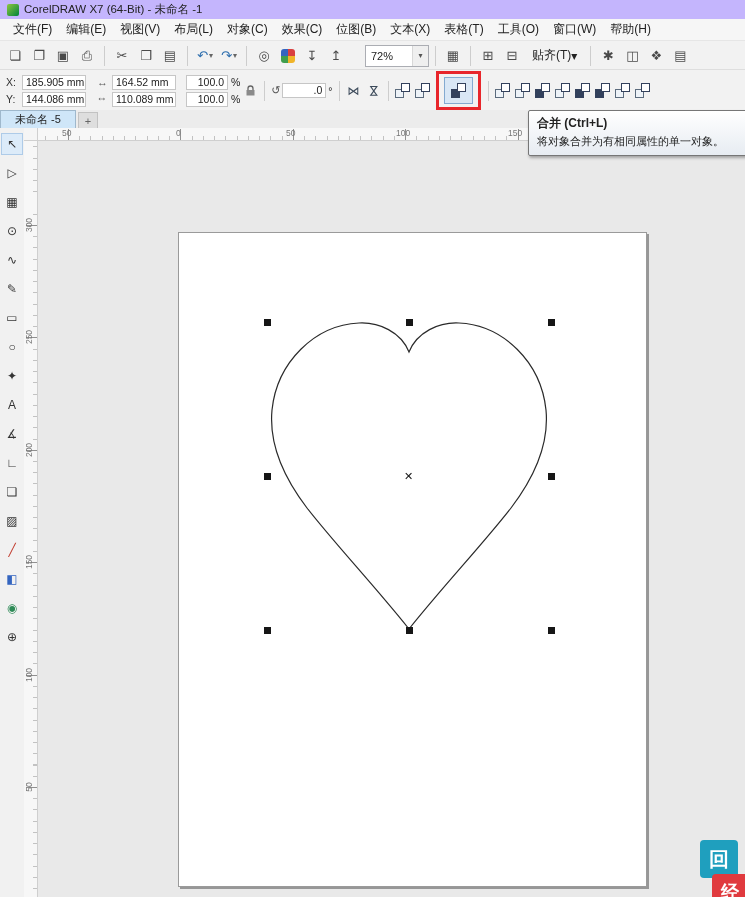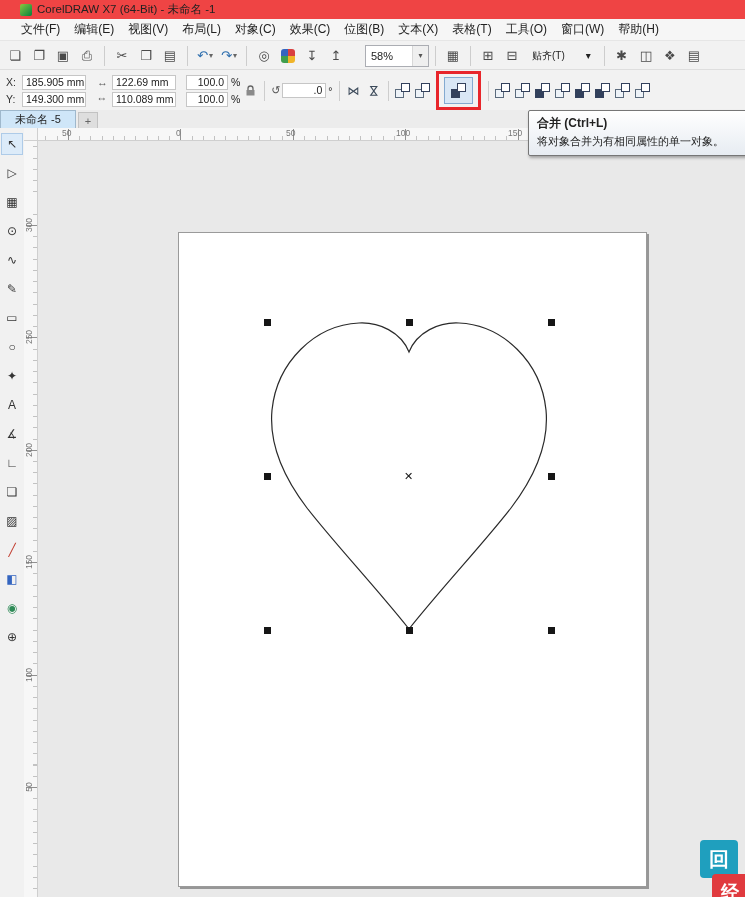--- a/index.html
+++ b/index.html
@@ -1,41 +1,41 @@
 <!DOCTYPE html>
 <html><head>
 <meta charset="utf-8">
 <style>
   html,body{margin:0;padding:0}
   body{width:745px;height:897px;position:relative;overflow:hidden;
        font-family:"Liberation Sans","DejaVu Sans",sans-serif;font-size:12px;color:#222;background:#fff}
 
   
-  .titlebar{position:absolute;left:0;top:0;right:0;height:19px;background:#ef4444;
-            display:flex;align-items:center;gap:5px;padding-left:20px;font-size:11.5px}
+  .titlebar{position:absolute;left:0;top:0;right:0;height:19px;background:#c4b5fd;
+            display:flex;align-items:center;gap:5px;padding-left:7px;font-size:11.5px}
   .app-icon{width:12px;height:12px;border-radius:2px;background:linear-gradient(135deg,#8dc63f,#00833e)}
 
   
   .menubar{position:absolute;left:0;top:19px;right:0;height:21px;background:#f6f6f6;
-           display:flex;align-items:center;padding-left:14px}
+           display:flex;align-items:center;padding-left:6px}
   .menu-item{padding:2px 7px;font-size:12px;cursor:default}
 
   
   .toolbar{position:absolute;left:0;top:40px;right:0;height:29px;background:#f2f2f2;border-top:1px solid #e6e6e6;
            display:flex;align-items:center;padding:0 4px;gap:2px}
   .tbtn{min-width:22px;height:22px;display:flex;align-items:center;justify-content:center;
         font-size:13px;color:#4a4a4a;border-radius:2px}
   .tbtn .caret{font-size:8px;color:#666;margin-left:1px}
   .sep{width:1px;height:20px;background:#cdcdcd;margin:0 4px;flex:none}
   .colorball{width:14px;height:14px;border-radius:3px;background:conic-gradient(#d94040 0 25%,#f0b429 0 50%,#3f9e4d 0 75%,#3465c0 0)}
   .zoom-combo{display:flex;align-items:center;height:20px;width:62px;background:#fff;border:1px solid #abadb3;margin-left:16px;flex:none}
   .zoom-combo .val{flex:1;padding-left:5px;font-size:11px}
   .zoom-combo .dd{width:15px;height:100%;display:flex;align-items:center;justify-content:center;
                   font-size:8px;color:#555;background:#efefef;border-left:1px solid #d8d8d8}
-  .snap-dd{display:flex;align-items:center;gap:21px;padding:2px 7px;font-size:10px}
+  .snap-dd{display:flex;align-items:center;gap:0;padding:2px 7px;font-size:12px}
   .blue{color:#2f6fae}
 
   
   .propbar{position:absolute;left:0;top:69px;right:0;height:41px;background:#f2f2f2;
            border-top:1px solid #dedede;border-bottom:1px solid #d4d4d4;
            display:flex;align-items:center;padding:0 6px;font-size:10.5px}
   .pb-col{display:flex;flex-direction:column;justify-content:center;gap:3px;flex:none}
   .pb-row{display:flex;align-items:center;gap:3px;height:14px}
   .pb-label{width:13px;color:#333}
   .pb-icon{width:13px;text-align:center;color:#555;font-size:11px}
@@ -160,21 +160,21 @@
   <span class="tbtn">
       <span class="colorball"></span>
     </span>
   <span class="tbtn">
       <span>↧</span>
     </span>
   <span class="tbtn">
       <span>↥</span>
     </span>
   <span class="zoom-combo">
-    <span class="val">58%</span>
+    <span class="val">72%</span>
     <span class="dd">▾</span>
   </span>
   <span class="sep"></span>
   <span class="tbtn">
       <span>▦</span>
     </span>
   <span class="sep"></span>
   <span class="tbtn">
       <span>⊞</span>
     </span>
@@ -201,28 +201,28 @@
 </div>
 
 <div class="propbar">
   <div class="pb-col">
     <div class="pb-row">
         <span class="pb-label">X:</span>
         <span class="pb-field f62">185.905 mm</span>
       </div>
     <div class="pb-row">
         <span class="pb-label">Y:</span>
-        <span class="pb-field f62">149.300 mm</span>
+        <span class="pb-field f62">144.086 mm</span>
       </div>
   </div>
   <div style="width:10px"></div>
   <div class="pb-col">
     <div class="pb-row">
         <span class="pb-icon">↔</span>
-        <span class="pb-field f62">122.69 mm</span>
+        <span class="pb-field f62">164.52 mm</span>
       </div>
     <div class="pb-row">
         <span class="pb-icon rot90">↕</span>
         <span class="pb-field f62">110.089 mm</span>
       </div>
   </div>
   <div style="width:10px"></div>
   <div class="pb-col">
     <div class="pb-row">
         <span class="pb-field f40">100.0</span>

